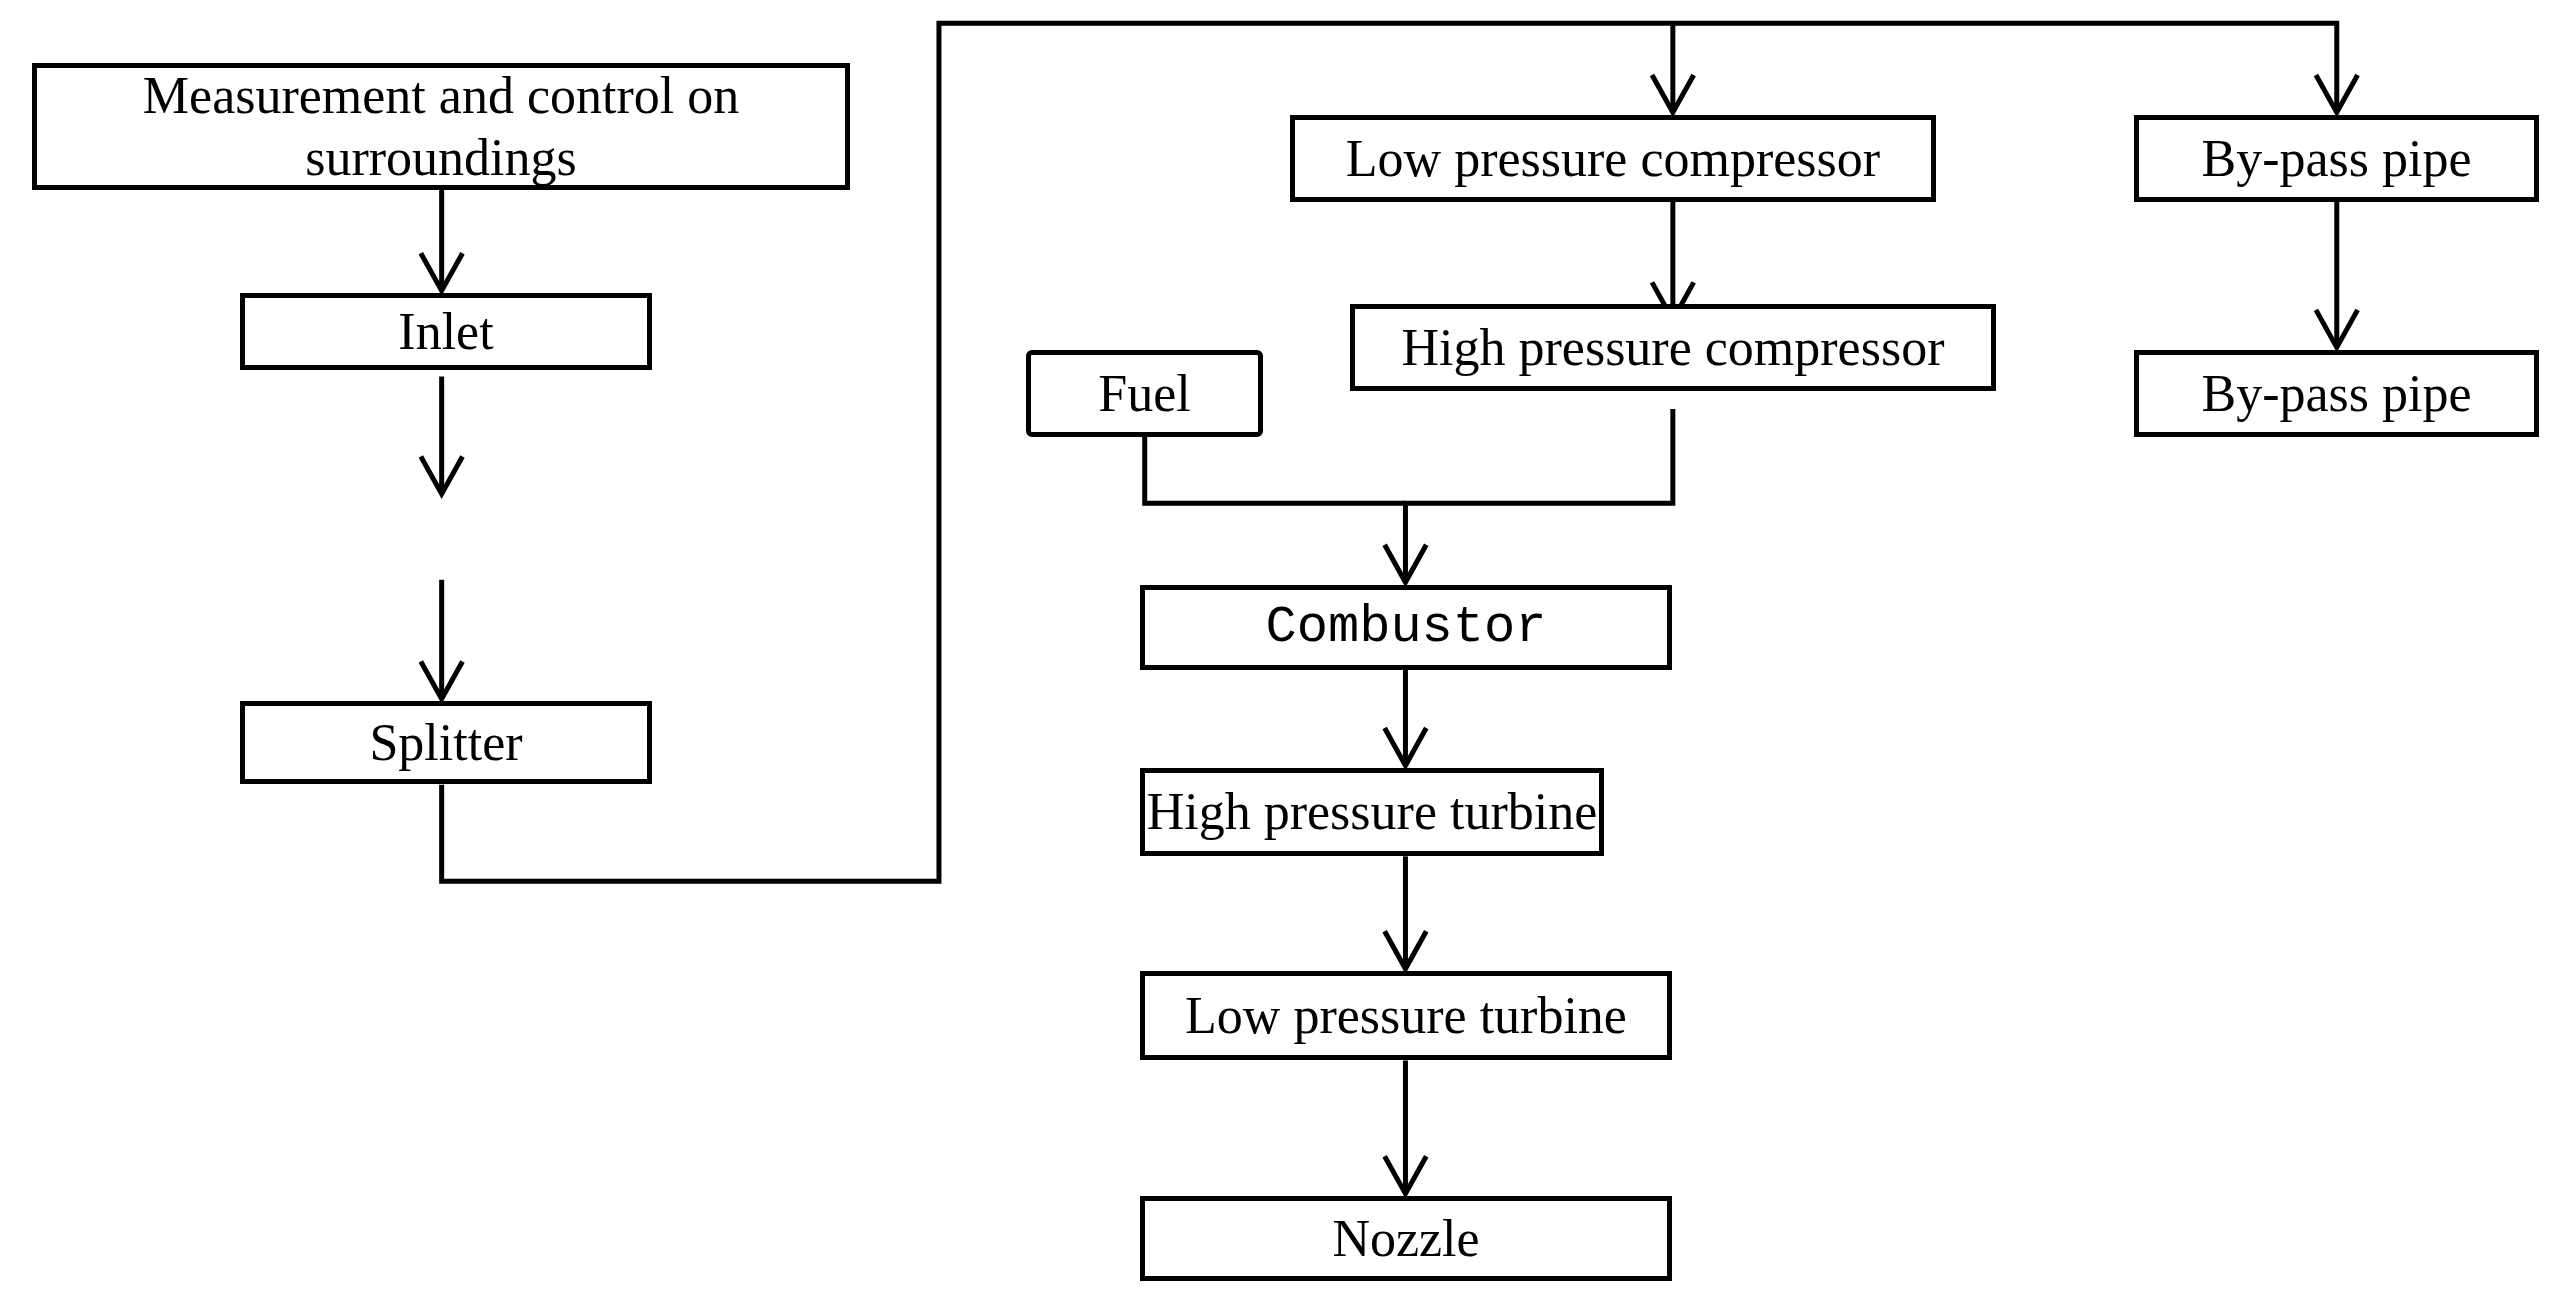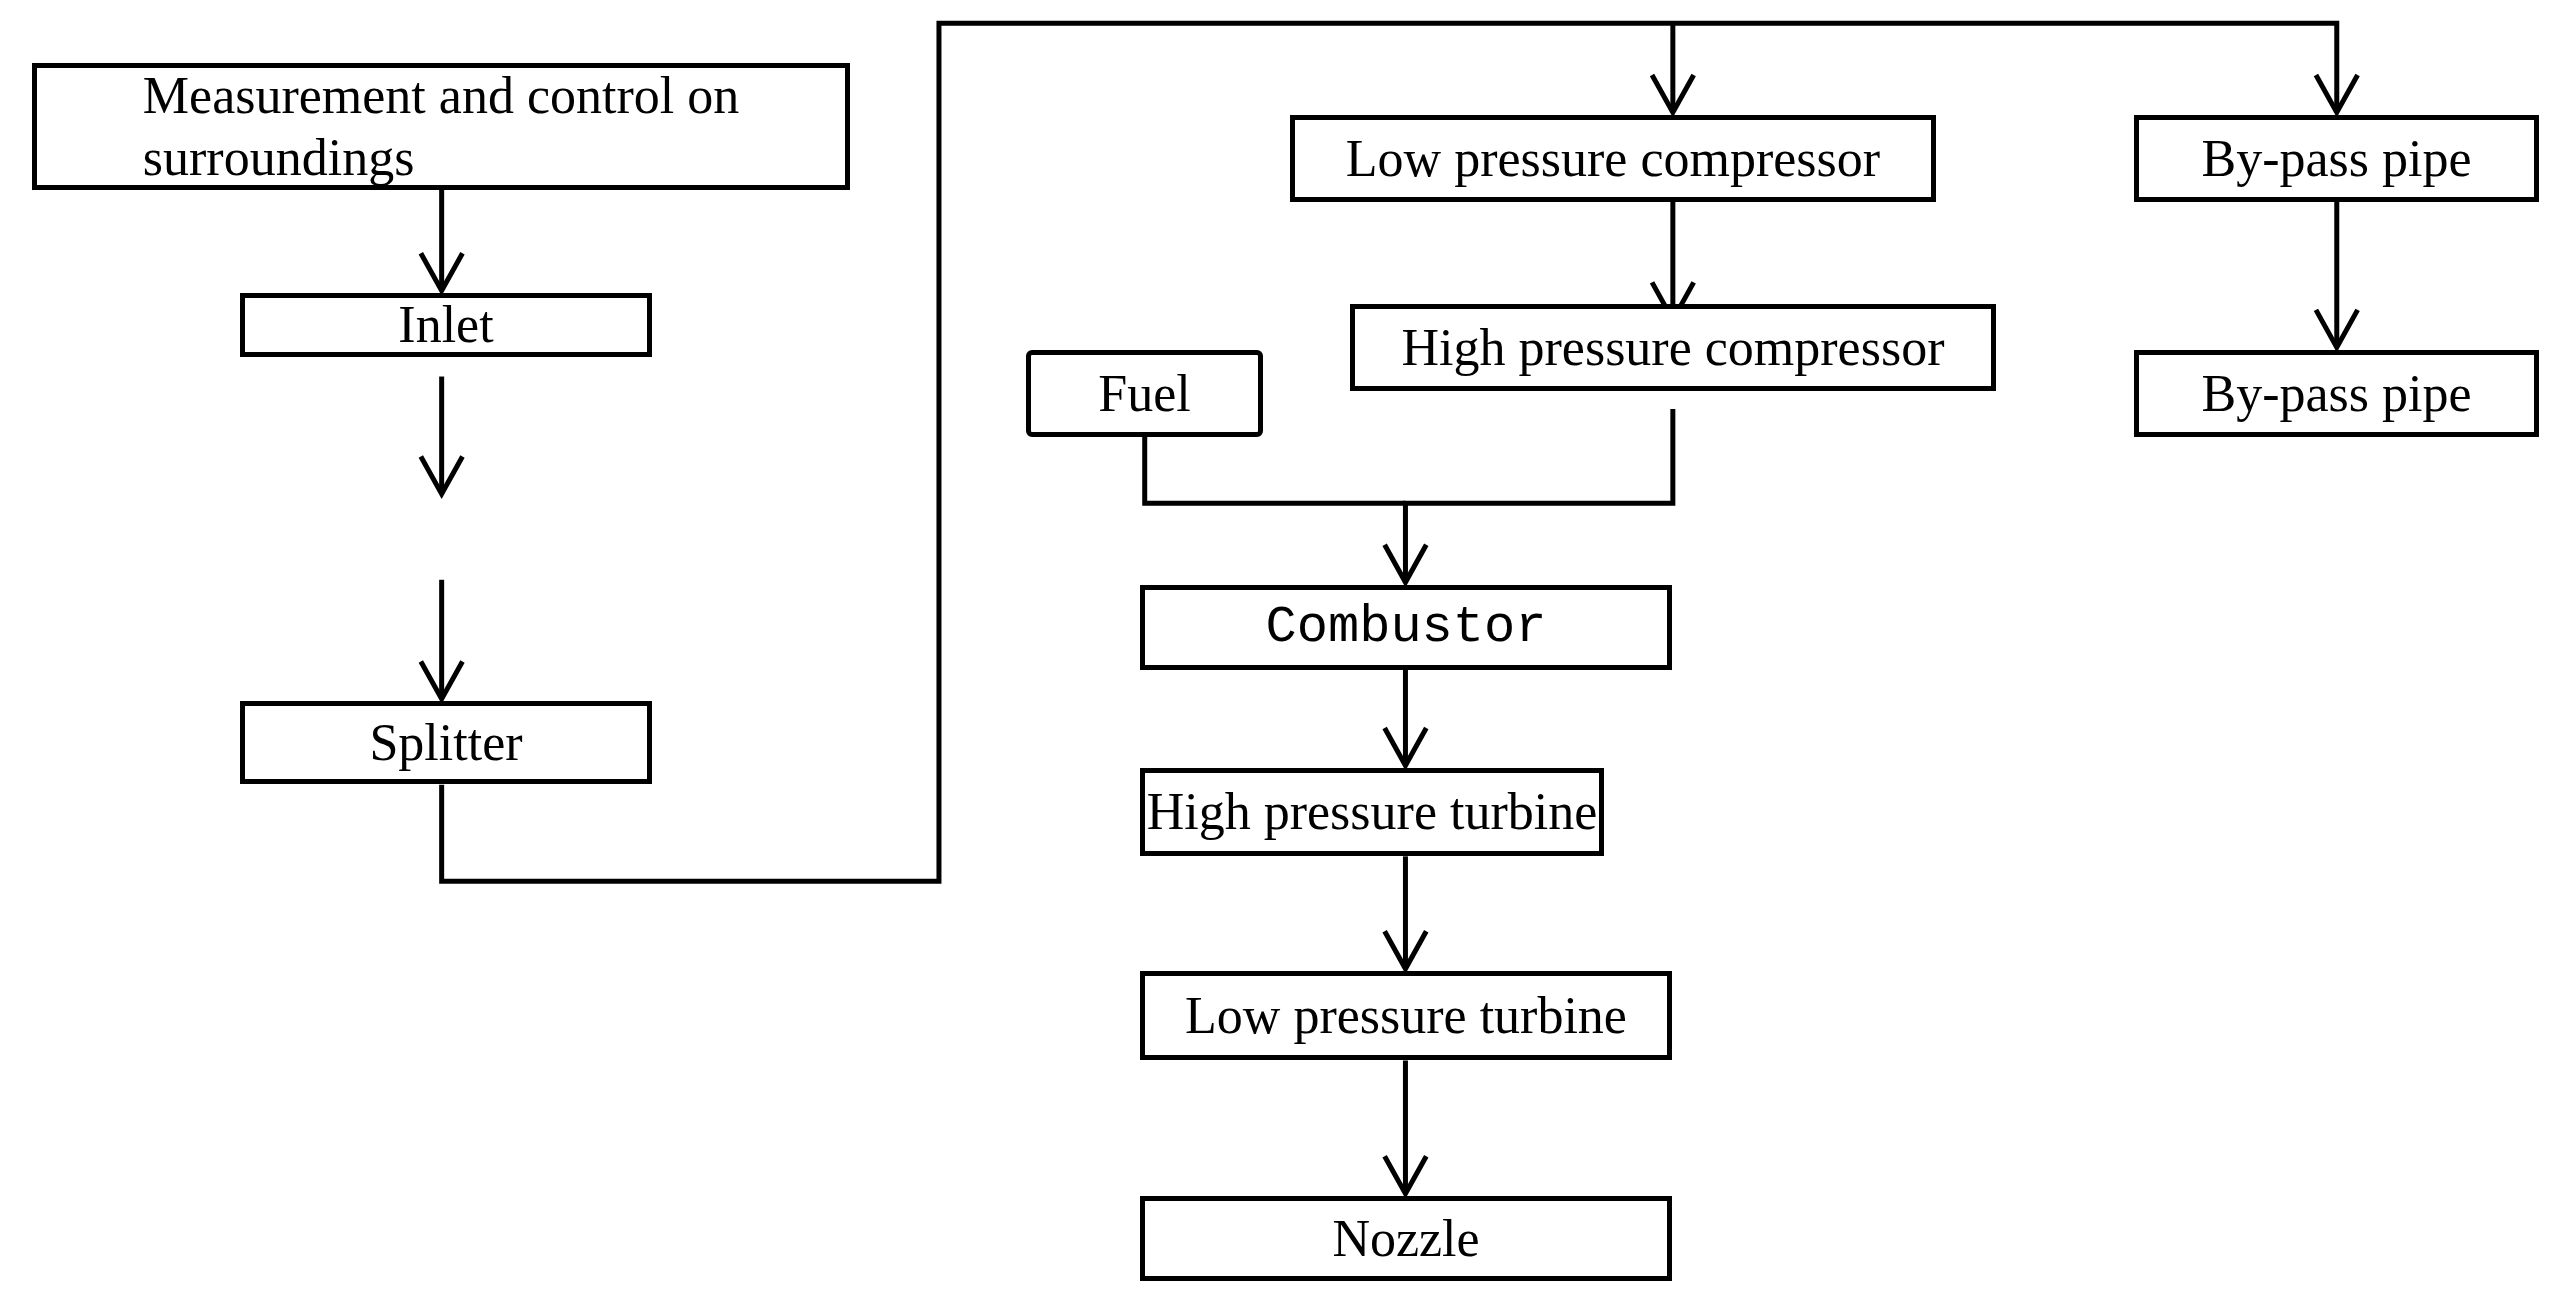--- a/index.html
+++ b/index.html
@@ -24,29 +24,29 @@
   }
   .node {
     position: absolute;
     box-sizing: border-box;
     border: 5px solid #000000;
     background: #ffffff;
     color: #000000;
     display: flex;
     align-items: center;
     justify-content: center;
-    text-align: left;
+    text-align: center;
     font-size: 52px;
     line-height: 1.18;
     white-space: pre-line;
     z-index: 2;
   }
   
   #node-measurement { left: 32px;   top: 63px;   width: 818px; height: 127px; border-width: 5.8px; }
-  #node-inlet       { left: 240px;  top: 293px;  width: 412px; height: 64px; }
+  #node-inlet       { left: 240px;  top: 293px;  width: 412px; height: 77px; }
   #node-fan         { left: 240px;  top: 497px;  width: 412px; height: 83px; }
   #node-splitter    { left: 240px;  top: 701px;  width: 412px; height: 83px; }
   #node-lpc         { left: 1290px; top: 115px;  width: 646px; height: 87px; border-width: 5.8px; }
   #node-hpc         { left: 1350px; top: 304px;  width: 646px; height: 87px; border-width: 5.8px; }
   #node-fuel        { left: 1026px; top: 350px;  width: 237px; height: 87px; border-width: 5.8px; border-radius: 6px; }
   #node-combustor   { left: 1140px; top: 585px;  width: 532px; height: 85px; border-width: 5.8px; font-family: Liberation Mono, monospace; }
   #node-hpt         { left: 1140px; top: 768px;  width: 464px; height: 88px; }
   #node-lpt         { left: 1140px; top: 971px; width: 532px; height: 89px; }
   #node-nozzle      { left: 1140px; top: 1196px; width: 532px; height: 85px; }
   #node-bypass1     { left: 2134px; top: 115px;  width: 405px; height: 87px; border-width: 5.8px; }

